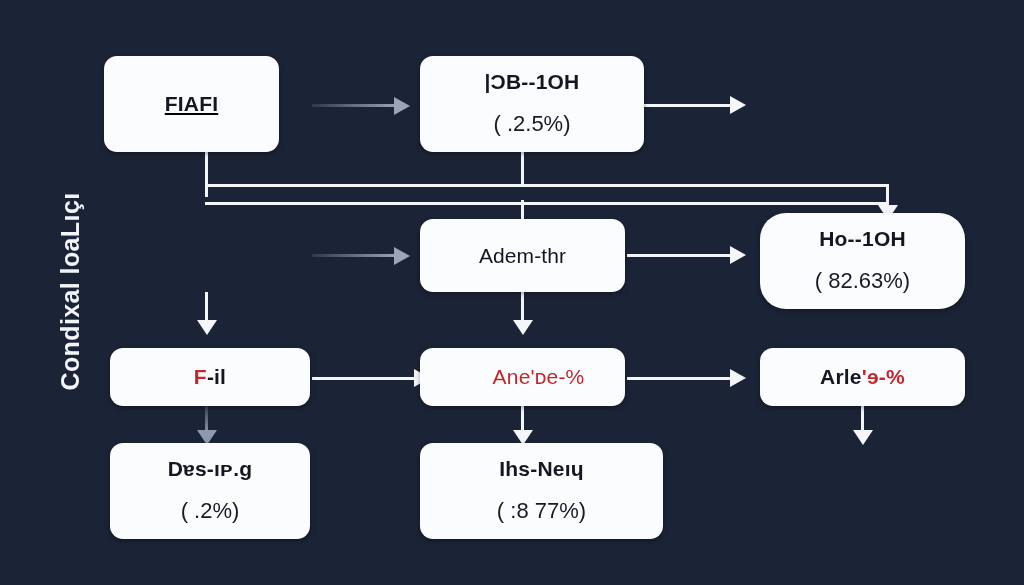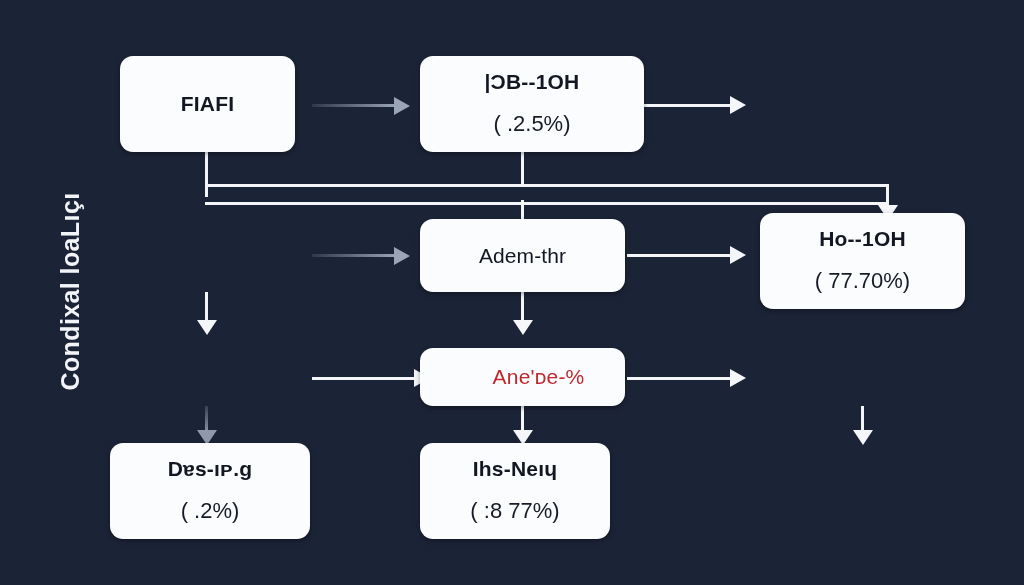--- a/index.html
+++ b/index.html
@@ -131,50 +131,60 @@
 
   <div class="conn v-line grad-d" style="left:205px;top:406px;height:28px;"></div>
   <div class="arrow-d gray" style="left:197px;top:430px;"></div>
 
   <div class="conn v-line white" style="left:521px;top:406px;height:28px;"></div>
   <div class="arrow-d white" style="left:513px;top:430px;"></div>
 
   <div class="conn v-line white" style="left:861px;top:406px;height:28px;"></div>
   <div class="arrow-d white" style="left:853px;top:430px;"></div>
 
-  <div class="node" style="left:120px;top:56px;width:175px;height:96px;">
+  <div class="node" style="left:104px;top:56px;width:175px;height:96px;text-decoration:underline;">
     <div class="title">FIAFI</div>
   </div>
 
   <div class="node" style="left:420px;top:56px;width:224px;height:96px;">
     <div class="title">|ƆB--1OH</div>
     <div class="sub">( .2.5%)</div>
   </div>
 
 
 
   <div class="node" style="left:420px;top:219px;width:205px;height:73px;text-align:center;">
     <div class="title plain">Adem-thr</div>
   </div>
 
-  <div class="node" style="left:760px;top:213px;width:205px;height:96px;">
+  <div class="node" style="left:760px;top:213px;width:205px;height:96px;border-radius:26px;">
     <div class="title">Ho--1OH</div>
-    <div class="sub">( 77.70%)</div>
+    <div class="sub">( 82.63%)</div>
   </div>
 
+  <div class="node" style="left:110px;top:348px;width:200px;height:58px;">
+    <div class="title">
+      <span class="redpart">F</span><span class="darkpart">-il</span>
+    </div>
+  </div>
 
   <div class="node" style="left:420px;top:348px;width:205px;height:58px;">
     <div class="title red">Ane'ᴅe-%</div>
   </div>
 
+  <div class="node" style="left:760px;top:348px;width:205px;height:58px;">
+    <div class="title">
+      <span class="darkpart">Arle</span><span class="redpart">'ɘ-%</span>
+    </div>
+  </div>
 
   <div class="node" style="left:110px;top:443px;width:200px;height:96px;">
     <div class="title">Dɐs-ıᴘ.ɡ</div>
     <div class="sub">( .2%)</div>
   </div>
 
-  <div class="node" style="left:420px;top:443px;width:190px;height:96px;">
+  <div class="node" style="left:420px;top:443px;width:243px;height:96px;">
     <div class="title">Ihs-Neıɥ</div>
     <div class="sub">( :8 77%)</div>
   </div>
 
 
 </div>
 
 </body></html>

